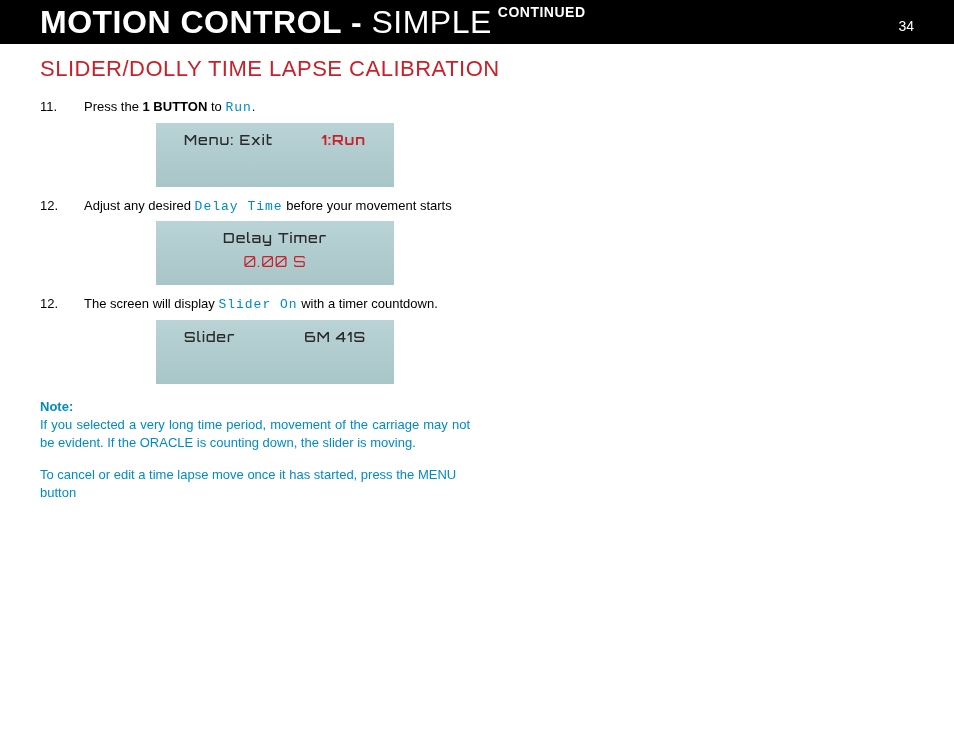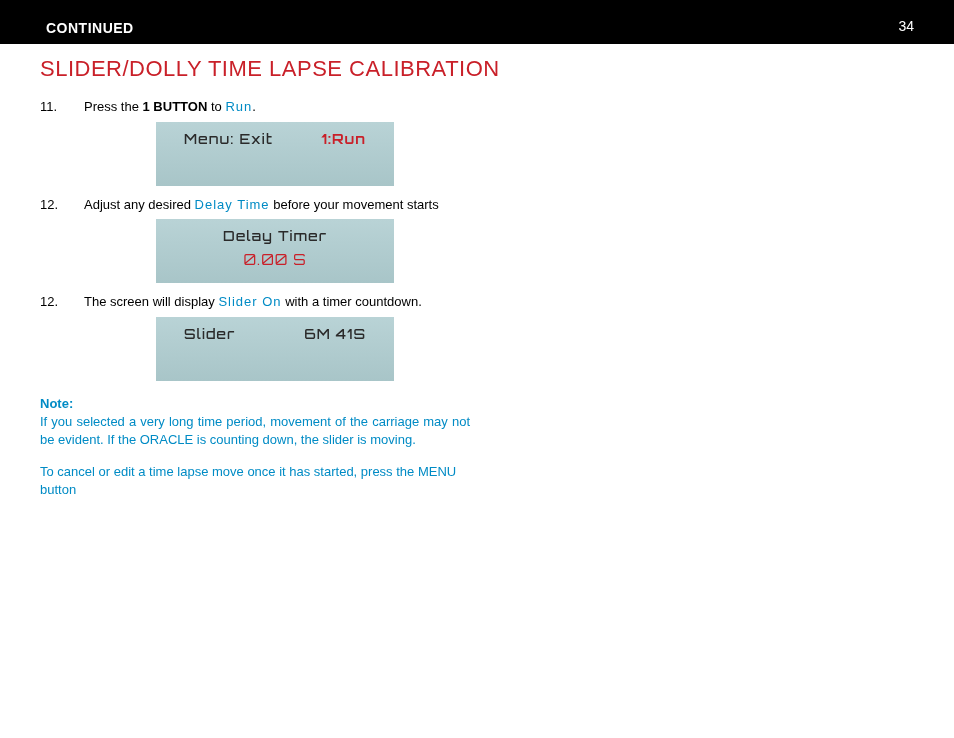--- a/index.html
+++ b/index.html
@@ -24,21 +24,21 @@
       font-weight: 800;
       letter-spacing: 0.5px;
     }
     .header-light { font-weight: 300; }
     .header-sub {
       color: #fff;
       font-size: 14px;
       font-weight: 700;
       margin-left: 6px;
       align-self: flex-end;
-      padding-bottom: 8px;
+      padding-bottom: 24px;
       letter-spacing: 0.5px;
     }
     .page-num {
       position: absolute;
       right: 40px;
       color: #fff;
       font-size: 14px;
       font-weight: 400;
       top: 18px;
     }
@@ -54,21 +54,21 @@
       display: flex;
       margin-bottom: 6px;
       font-size: 13px;
       color: #000;
       line-height: 1.35;
     }
     .step-num { width: 44px; flex-shrink: 0; }
     .step-body { max-width: 400px; }
     .bold { font-weight: 700; }
     .lcd-inline {
-      font-family: Liberation Sans, sans-serif;
+      font-family: Liberation Mono, monospace;
       letter-spacing: 1px;
       font-size: 13px;
       color: #008bc5;
       font-weight: 500;
     }
     .lcd-screen {
       width: 238px;
       height: 64px;
       background: linear-gradient(to bottom, #b9d3d6 0%, #a8c5c8 100%);
       margin: 6px 0 10px 116px;
@@ -94,20 +94,23 @@
       line-height: 1.4;
     }
     .note-label { color: #008bc5; font-weight: 800; }
     .note-text { color: #008bc5; font-weight: 400; }
     .justify { text-align: justify; }
   </style>
 </head>
 <body>
 
 <div class="header">
+  <span class="header-main">
+    <span>MOTION CONTROL - </span><span class="header-light">SIMPLE</span>
+  </span>
   <span class="header-sub">CONTINUED</span>
   <span class="page-num">34</span>
 </div>
 
 <div class="content">
   <div class="section-title">SLIDER/DOLLY TIME LAPSE CALIBRATION</div>
 
   <div class="step">
     <div class="step-num">11.</div>
     <div class="step-body">

